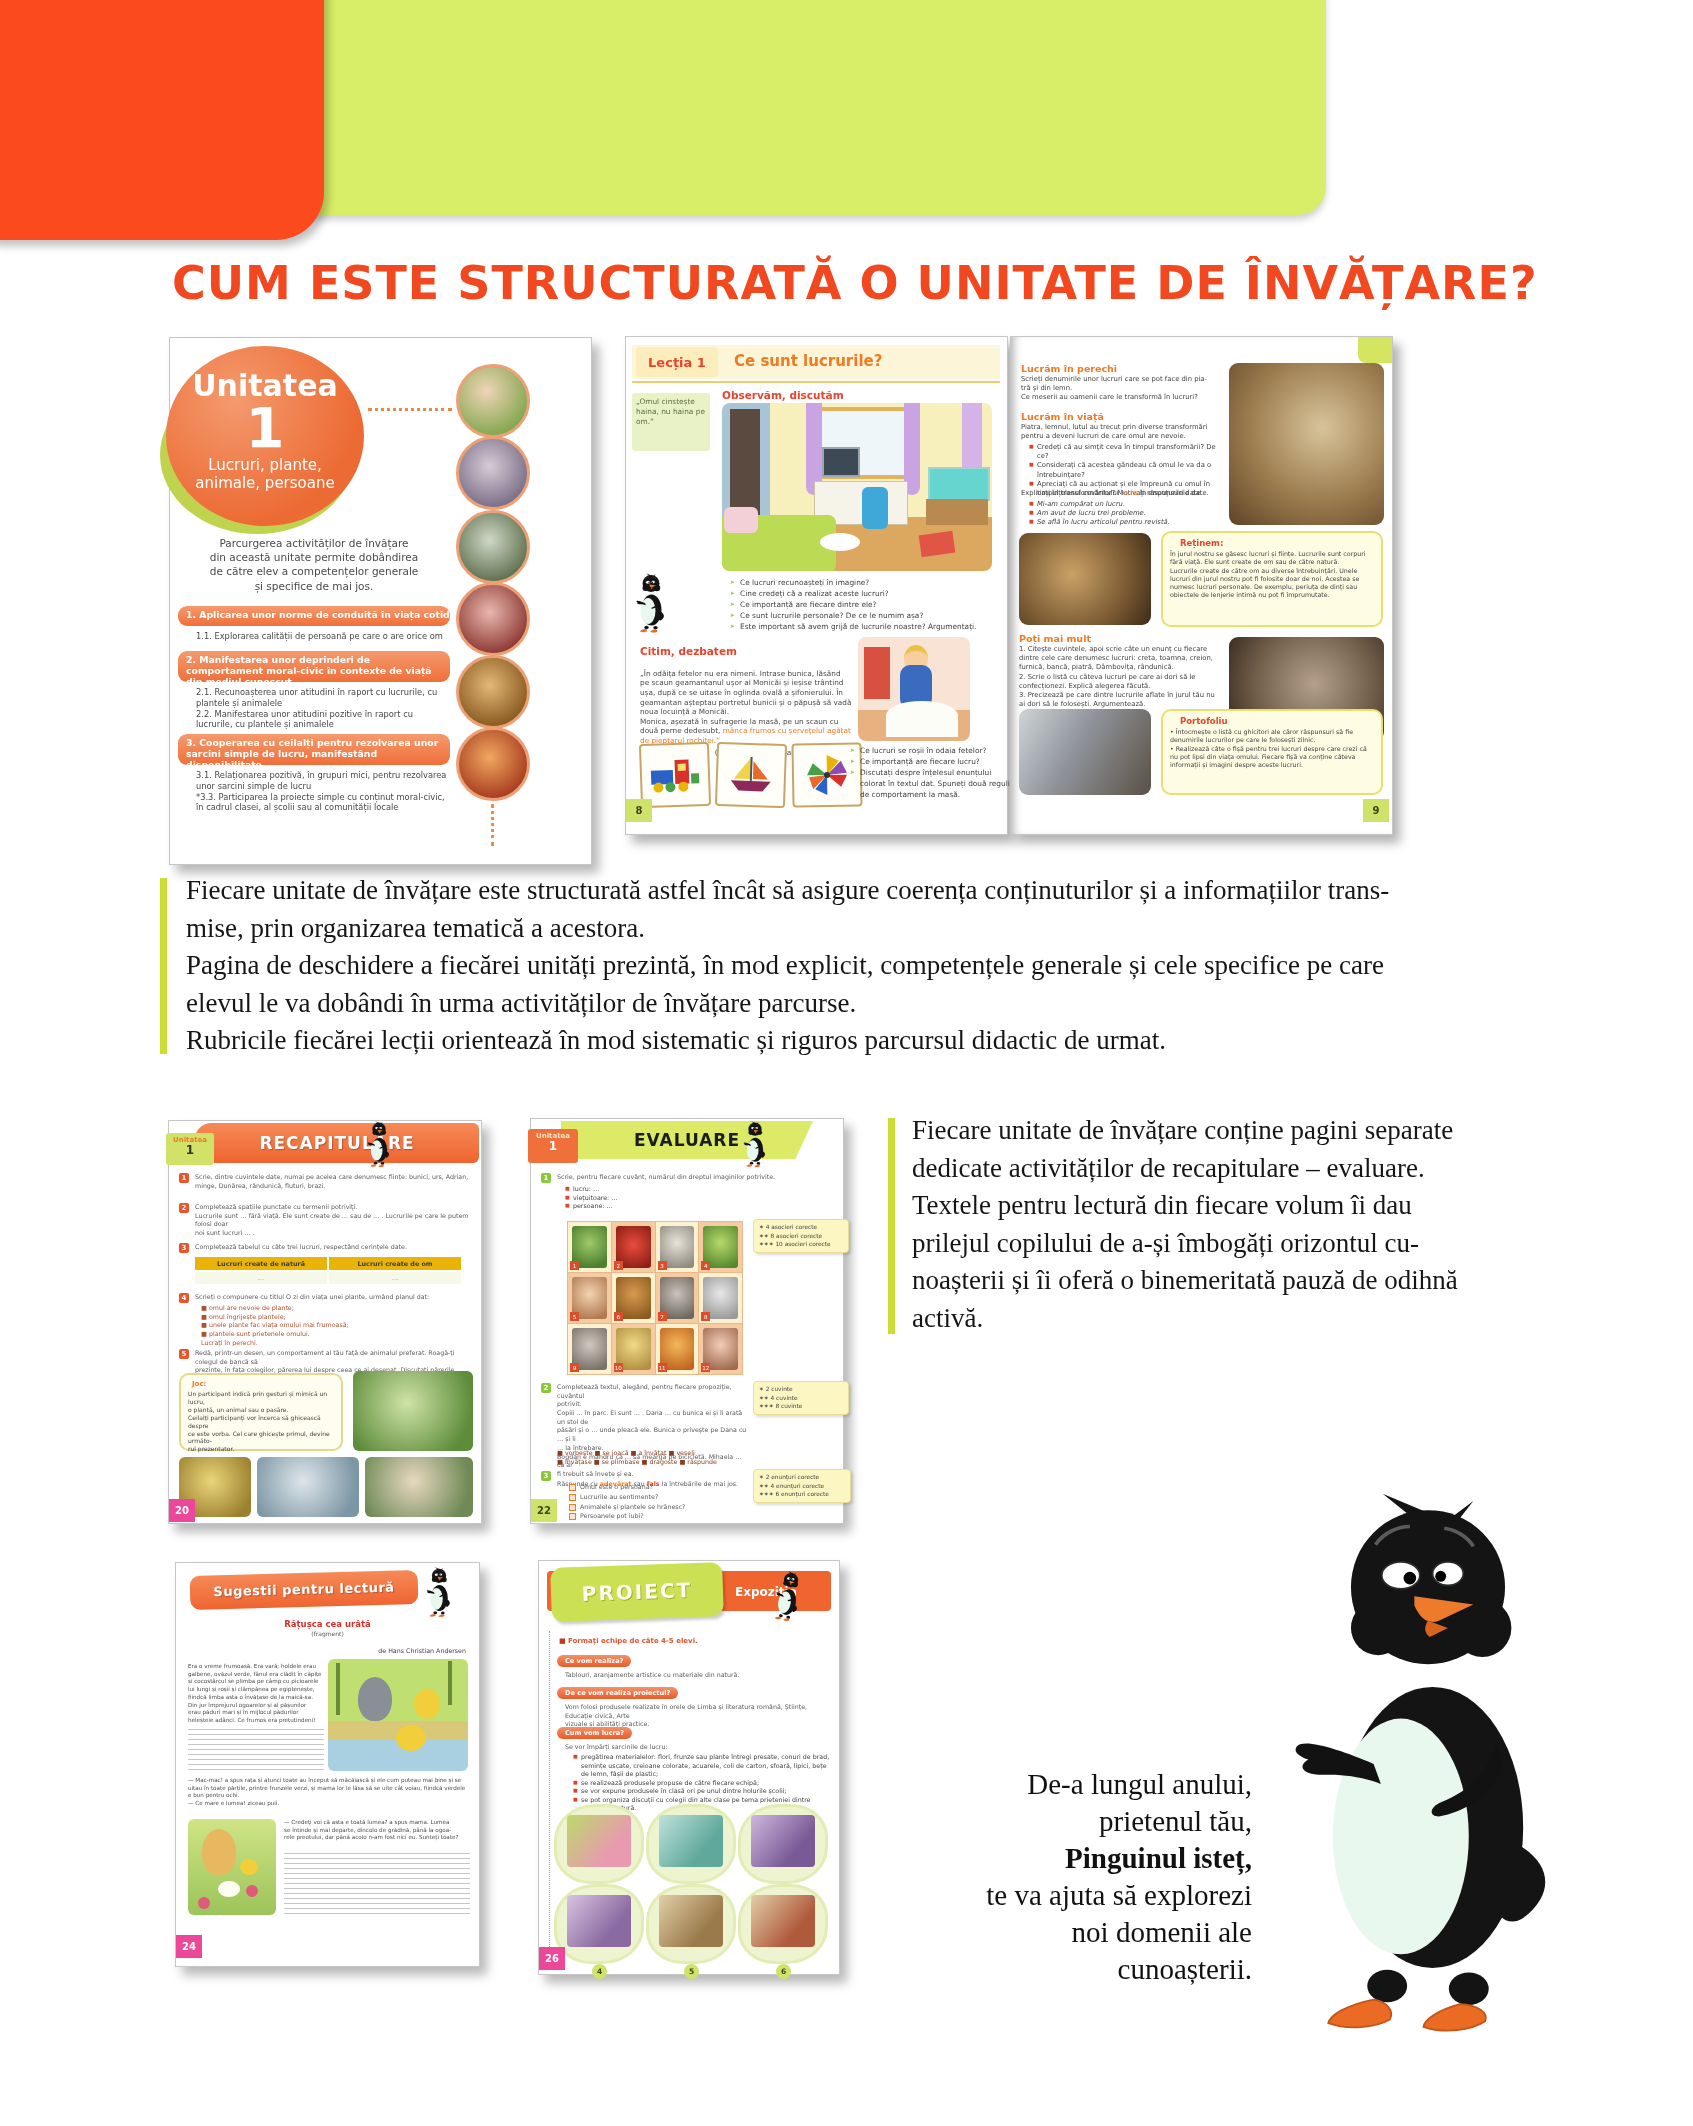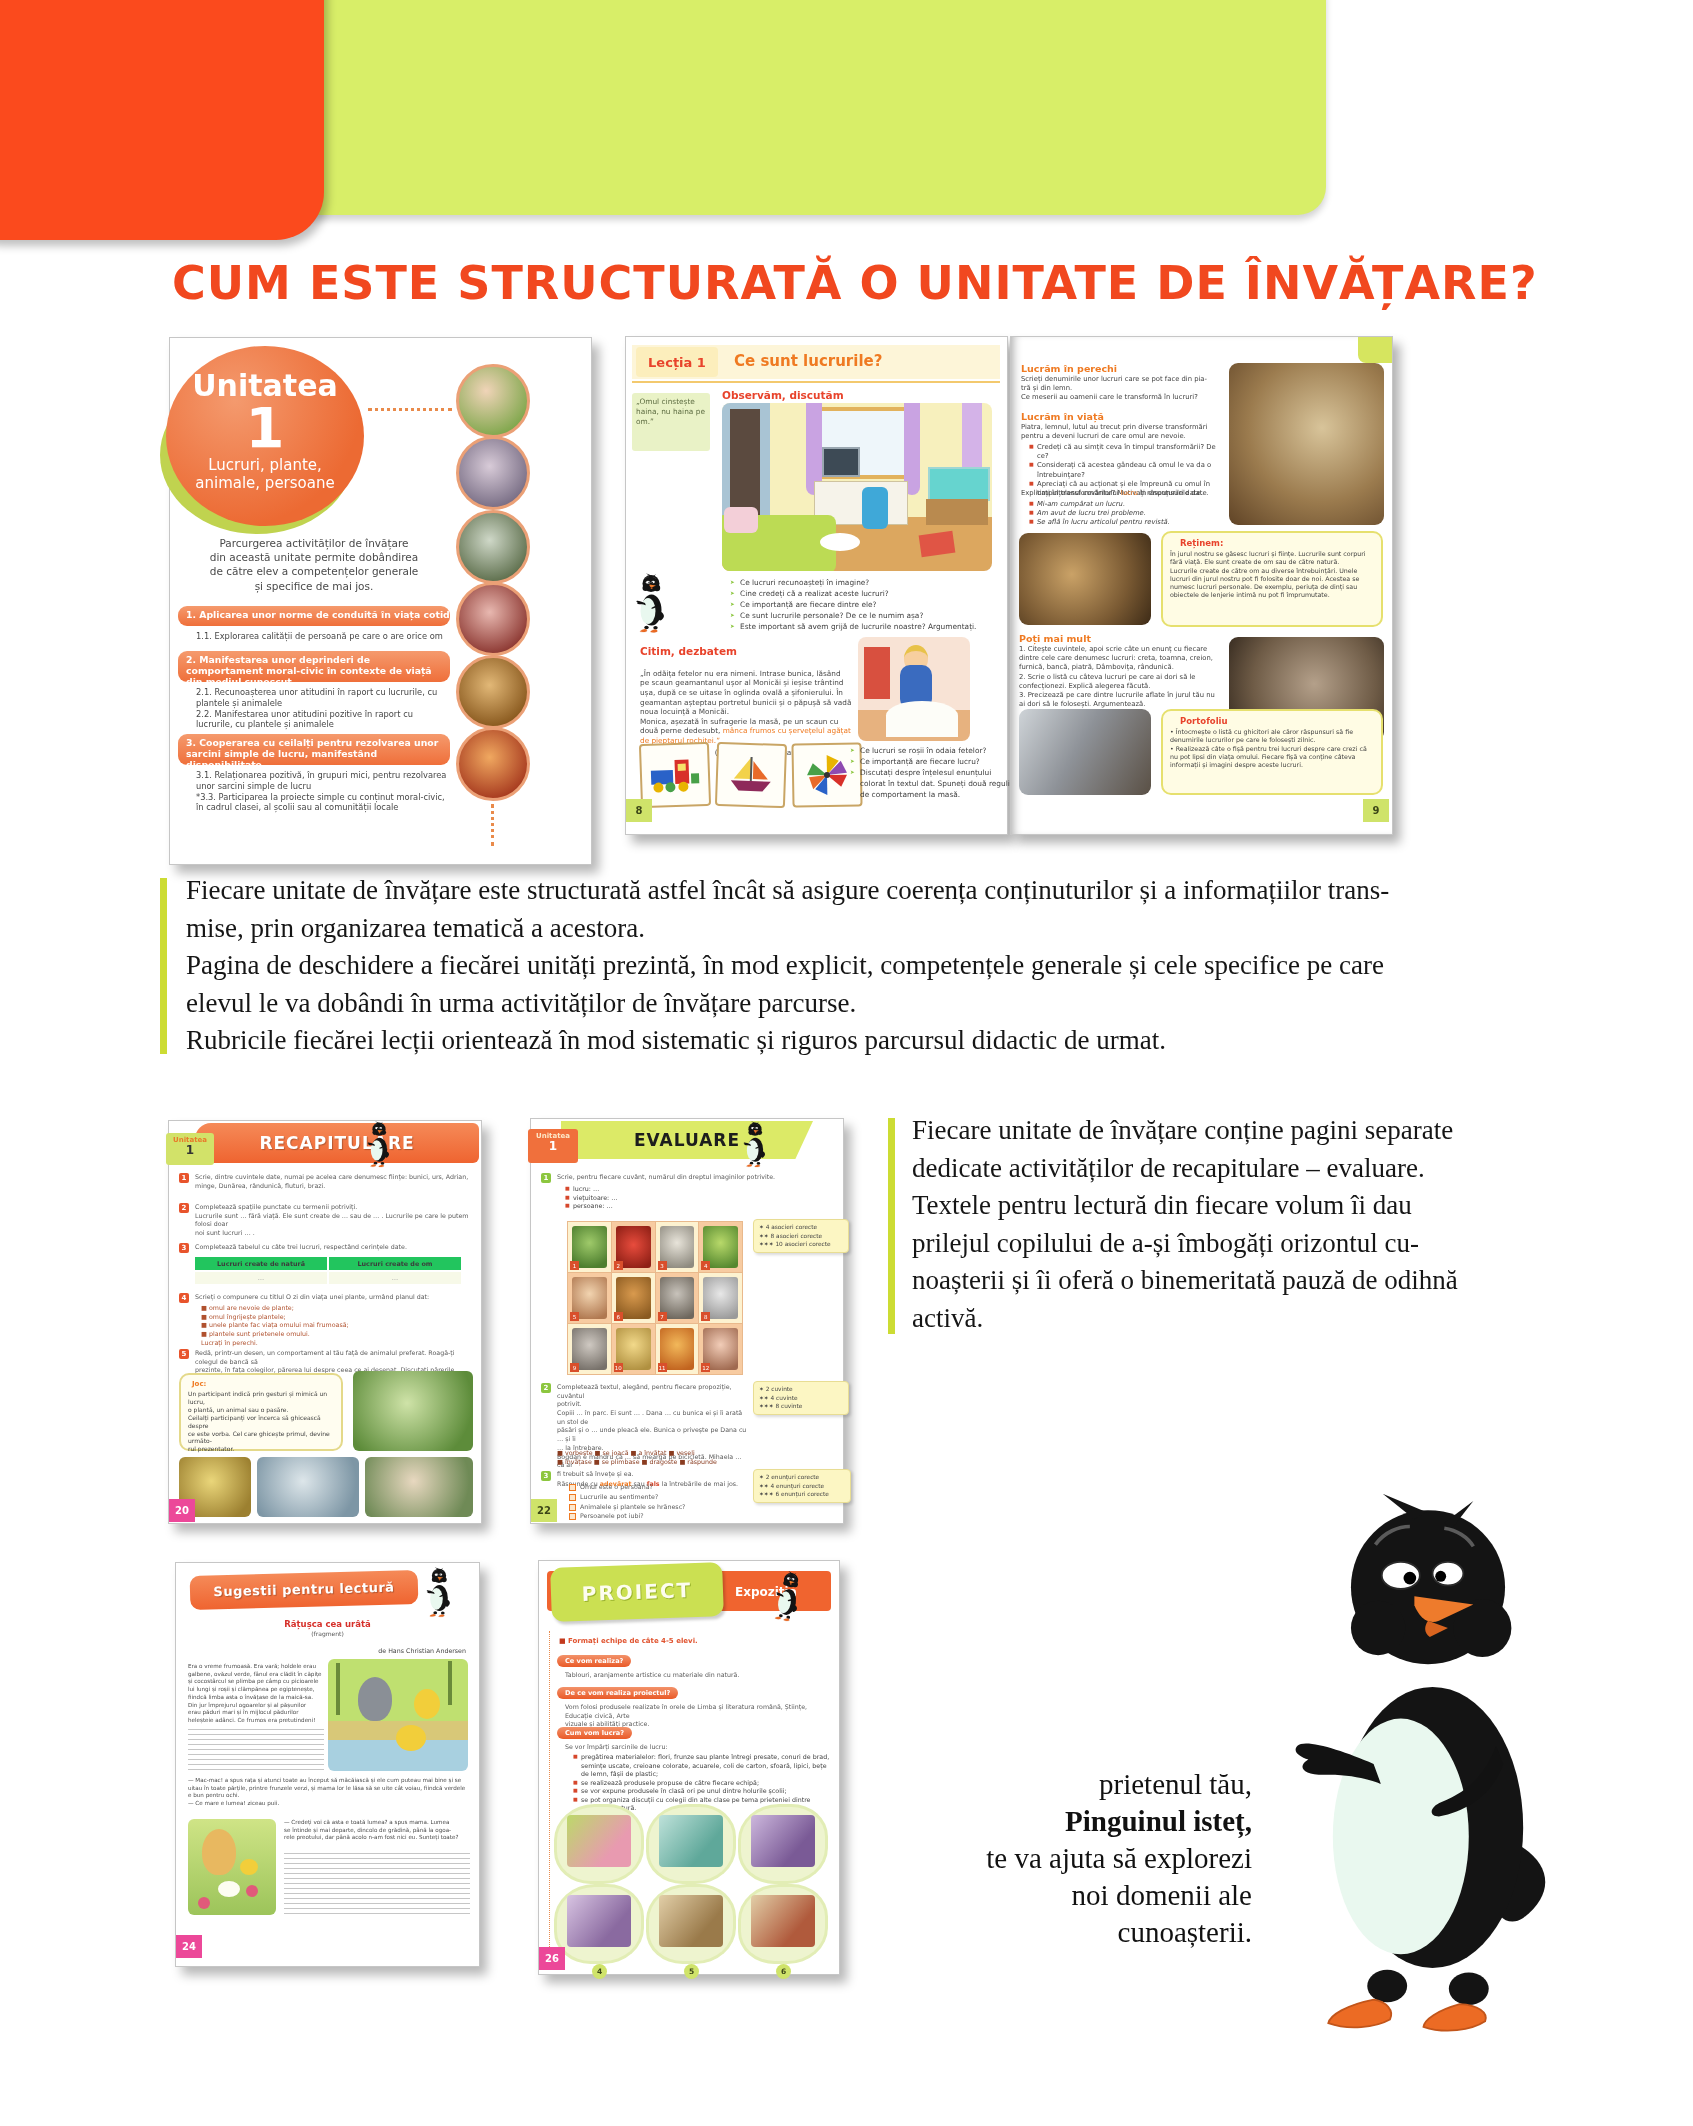--- a/index.html
+++ b/index.html
@@ -86,21 +86,21 @@
           letter-spacing:1px;clip-path:polygon(0 0,100% 0,93% 100%,0 100%);}
   .unit-tab-gr{position:absolute;background:#d2e269;text-align:center;border-radius:3px;}
   .unit-tab-or{position:absolute;background:#f0703c;text-align:center;border-radius:3px;}
   .ut-w{font-size:7px;font-weight:700;display:block;margin-top:3px;}
   .ut-n{font-size:12px;font-weight:700;display:block;line-height:1;}
   .numsq{position:absolute;width:10px;height:10px;background:#e8542c;color:#fff;font-size:7px;font-weight:700;
          display:flex;align-items:center;justify-content:center;border-radius:2px;}
   .numsq.green{background:#8cc63f;}
   .ext{position:absolute;font-size:6.3px;line-height:1.38;color:#5a5a5a;white-space:pre-line;}
   .tblh{position:absolute;display:flex;}
-  .tblh div{width:132px;height:13px;background:#22c55e;font-size:6.4px;font-weight:700;color:#3c3c3c;
+  .tblh div{width:132px;height:13px;background:#eab308;font-size:6.4px;font-weight:700;color:#3c3c3c;
             display:flex;align-items:center;justify-content:center;}
   .tblr{position:absolute;display:flex;}
   .tblr div{width:132px;height:12px;background:#f7f9e8;font-size:6.4px;color:#999;
             display:flex;align-items:center;justify-content:center;}
   .score{position:absolute;background:#fcf6c3;border:1px solid #e8dd93;border-radius:4px;font-size:5.8px;
          line-height:1.5;padding:3px 5px;color:#444;white-space:pre-line;box-shadow:2px 2px 3px rgba(0,0,0,.15);}
   .grid12{position:absolute;display:grid;grid-template-columns:repeat(4,1fr);grid-auto-rows:1fr;
           gap:1px;background:#e9b98c;border:1px solid #e9b98c;}
   .cell{position:relative;}
   .cell.a{background:#f7cba1;} .cell.b{background:#fdf2d0;}
@@ -620,20 +620,21 @@
 
   <div class="grnbar" style="left:888px;top:1118px;height:216px;"></div>
   <div class="serif-par pre" style="left:912px;top:1112px;width:660px;">Fiecare unitate de învățare conține pagini separate
 dedicate activităților de recapitulare – evaluare.
 Textele pentru lectură din fiecare volum îi dau
 prilejul copilului de a-și îmbogăți orizontul cu-
 noașterii și îi oferă o binemeritată pauză de odihnă
 activă.</div>
 
   <div class="note">
+    <div>De-a lungul anului,</div>
     <div>prietenul tău,</div>
     <div class="b">Pinguinul isteț,</div>
     <div>te va ajuta să explorezi</div>
     <div>noi domenii ale</div>
     <div>cunoașterii.</div>
   </div>
   <svg class="abs" style="left:1292px;top:1492px;width:272px;height:562px;" viewBox="0 0 300 620">
       <use href="#pg"></use>
     </svg>
 

